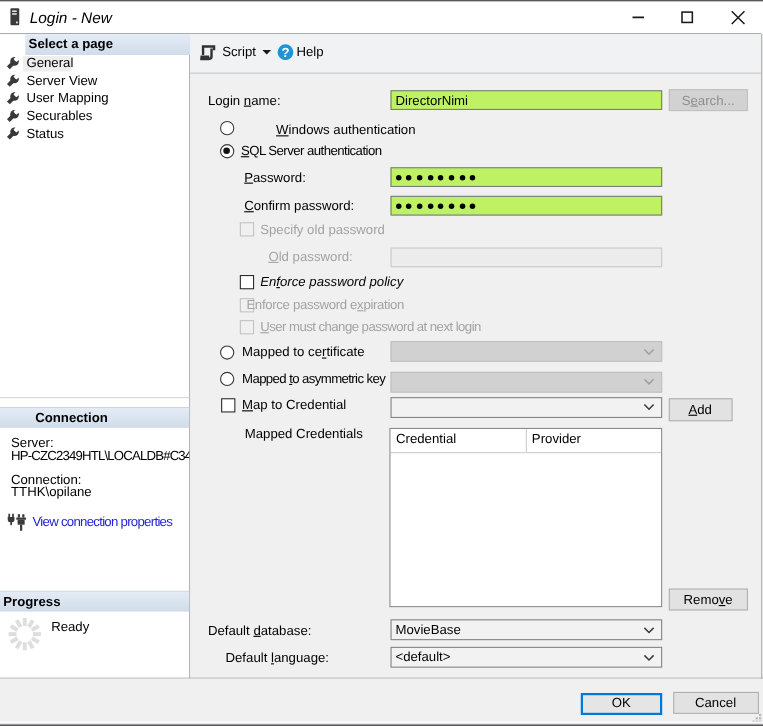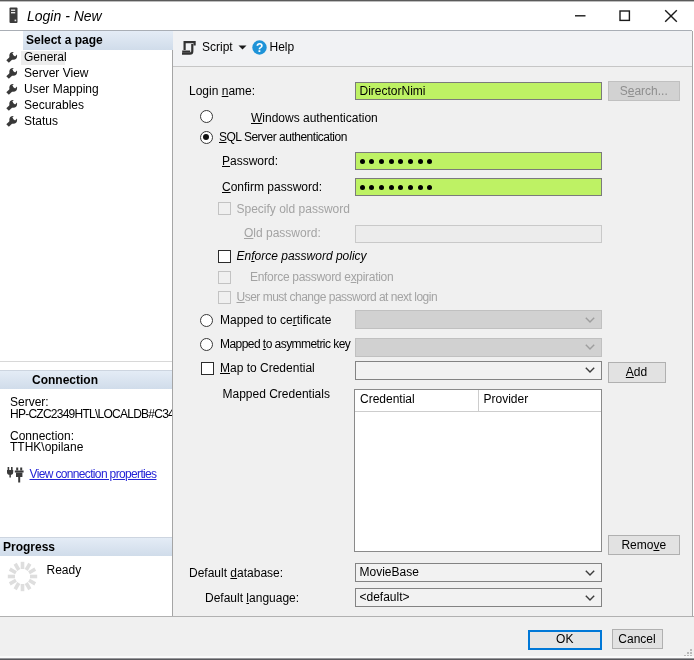--- a/index.html
+++ b/index.html
@@ -111,21 +111,21 @@
     <rect x="5" y="1" width="1.6" height="3"></rect>
     <path d="M1 4 h6.2 v2.2 a3.1 2.6 0 0 1 -6.2 0 Z"></path>
     <rect x="3.4" y="8" width="1.5" height="3.5"></rect>
     <rect x="10.2" y="1.5" width="2" height="3"></rect>
     <rect x="14.2" y="1.5" width="2" height="3"></rect>
     <rect x="8.8" y="4.5" width="8.8" height="2"></rect>
     <rect x="10" y="6.5" width="6.4" height="4.5"></rect>
     <rect x="12.2" y="11" width="2" height="5.5"></rect>
   </g>
 </svg>
-<div class="lbl" style="left:29.5px;top:467.5px;color:#2424d6;text-decoration:underline;letter-spacing:-0.65px;">View connection properties</div>
+<div class="lbl" style="left:29.5px;top:467.5px;color:#2424d6;letter-spacing:-0.65px;">View connection properties</div>
 
 <div class="hdr" style="top:536.5px;">Progress</div>
 
 <svg class="abs" style="left:7px;top:561px;" width="31" height="31" viewBox="0 0 31 31">
   <g fill="#dedede">
       <rect x="13.7" y="0.8" width="3.6" height="7.2" transform="rotate(0 15.5 15.5)"></rect>
       <rect x="13.7" y="0.8" width="3.6" height="7.2" transform="rotate(30 15.5 15.5)"></rect>
       <rect x="13.7" y="0.8" width="3.6" height="7.2" transform="rotate(60 15.5 15.5)"></rect>
       <rect x="13.7" y="0.8" width="3.6" height="7.2" transform="rotate(90 15.5 15.5)"></rect>
       <rect x="13.7" y="0.8" width="3.6" height="7.2" transform="rotate(120 15.5 15.5)"></rect>
@@ -199,21 +199,21 @@
   </div>
 
 <div class="check dis2" style="left:217.5px;top:202px;"></div>
 <div class="lbl dis" style="left:236.5px;top:202.5px;">Specify old password</div>
 <div class="lbl dis" style="left:244px;top:227px;"><u>O</u>ld password:</div>
 <div class="input" style="left:354.5px;top:225px;width:247px;height:18px;background:#ececec;border-color:#c9c9c9;"></div>
 
 <div class="check" style="left:217.5px;top:249.5px;"></div>
 <div class="lbl" style="left:236.5px;top:250px;font-style:italic;">En<u>f</u>orce password policy</div>
 <div class="check dis2" style="left:217.5px;top:270.5px;"></div>
-<div class="lbl dis" style="left:250px;top:271px;letter-spacing:-0.3px;">Enforce password e<u>x</u>piration</div>
+<div class="lbl dis" style="left:224px;top:271px;letter-spacing:-0.3px;">Enforce password e<u>x</u>piration</div>
 <div class="check dis2" style="left:217.5px;top:290.5px;"></div>
 <div class="lbl dis" style="left:236.5px;top:291px;letter-spacing:-0.5px;"><u>U</u>ser must change password at next login</div>
 
 <div class="radio" style="left:199.5px;top:313.5px;"></div>
 <div class="lbl" style="left:220px;top:313.5px;">Mapped to ce<u>r</u>tificate</div>
 <div class="combo" style="left:354.5px;top:310px;width:247.5px;height:19px;background:#d1d1d1;border:1px solid #c0c0c0;">
   <svg class="chev" viewBox="0 0 10 7">
       <path d="M0.8 0.8 L5 5 L9.2 0.8" fill="none" stroke="#9e9e9e" stroke-width="1.4"></path>
     </svg>
 </div>
@@ -253,21 +253,21 @@
 <div class="combo" style="left:354.5px;top:588px;width:247.5px;height:19px;background:#f2f2f2;border:1px solid #838383;">
   <div class="lbl" style="left:4px;top:2px;">&lt;default&gt;</div>
   <svg class="chev" viewBox="0 0 10 7">
       <path d="M0.8 0.8 L5 5 L9.2 0.8" fill="none" stroke="#3c3c3c" stroke-width="1.4"></path>
     </svg>
 </div>
 
 <div class="abs" style="left:0;top:616px;width:694px;height:1px;background:#b1b1b1;"></div>
 <div class="abs" style="left:0;top:617px;width:694px;height:39px;background:#f0f0f0;"></div>
 <div class="btn" style="left:527.5px;top:630px;width:74.5px;height:19.5px;background:#e5e5e5;border:2px solid #0078d7;line-height:15px;">OK</div>
-<div class="btn" style="left:611.5px;top:629px;width:51px;height:20px;background:#e2e2e2;border-color:#b0b0b0;line-height:18px;">Cancel</div>
+<div class="btn" style="left:611.5px;top:629px;width:78px;height:20px;background:#e2e2e2;border-color:#b0b0b0;line-height:18px;">Cancel</div>
 
 <div class="abs" style="left:689.5px;top:648.5px;width:2px;height:2px;background:#b9b9b9;"></div>
 <div class="abs" style="left:686.5px;top:651.5px;width:2px;height:2px;background:#b9b9b9;"></div>
 <div class="abs" style="left:689.5px;top:651.5px;width:2px;height:2px;background:#b9b9b9;"></div>
 <div class="abs" style="left:683.5px;top:654.5px;width:2px;height:2px;background:#b9b9b9;"></div>
 <div class="abs" style="left:686.5px;top:654.5px;width:2px;height:2px;background:#b9b9b9;"></div>
 <div class="abs" style="left:689.5px;top:654.5px;width:2px;height:2px;background:#b9b9b9;"></div>
 
 <div class="abs" style="left:0;top:656px;width:694px;height:2px;background:#fafafa;"></div>
 <div class="abs" style="left:0;top:658px;width:694px;height:1px;background:#97979b;"></div>

